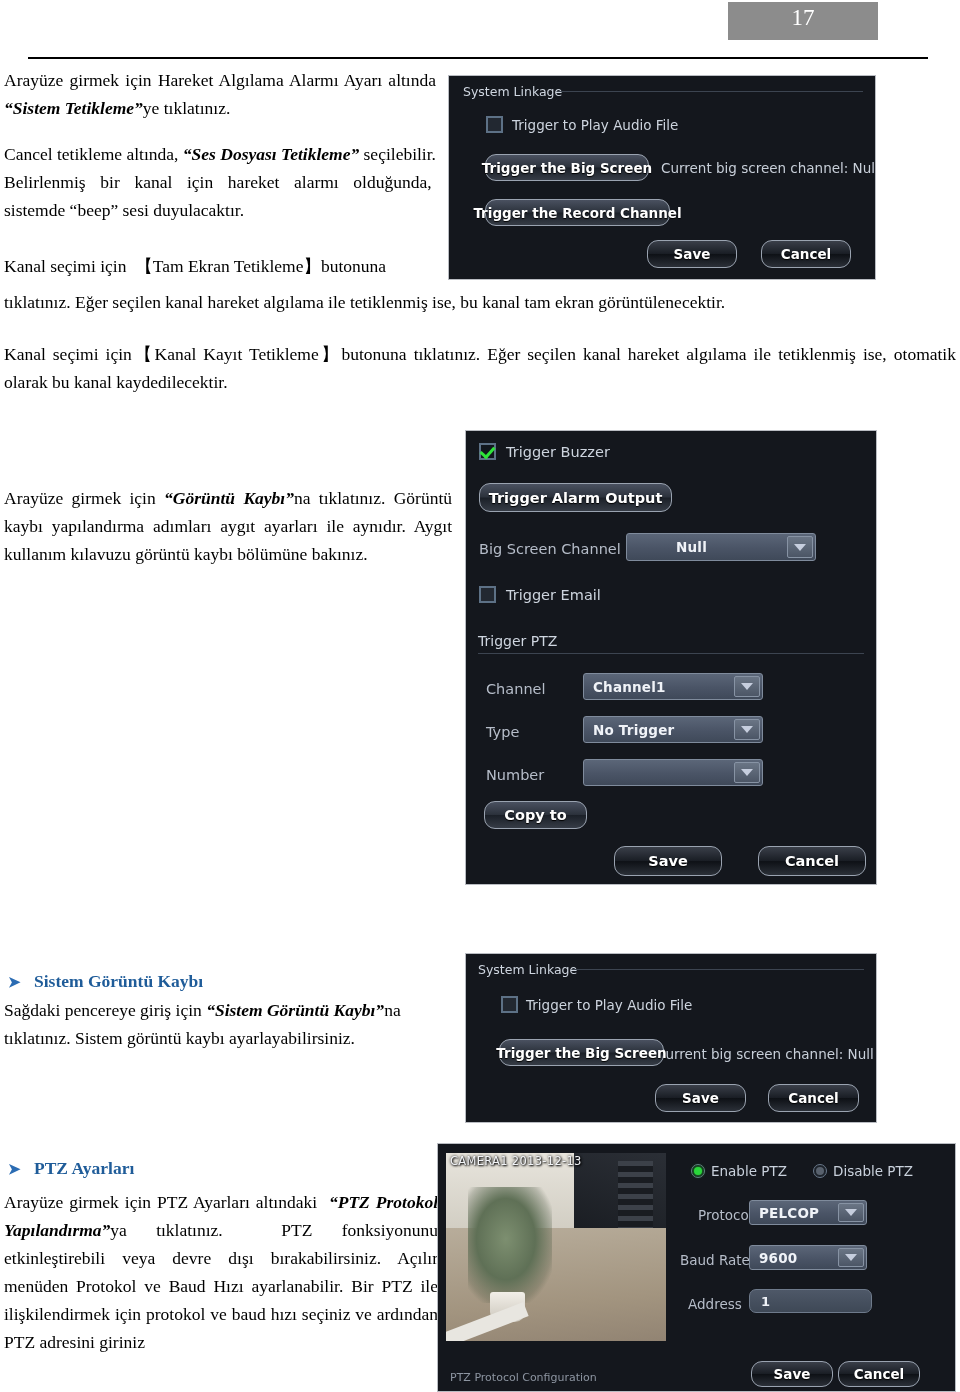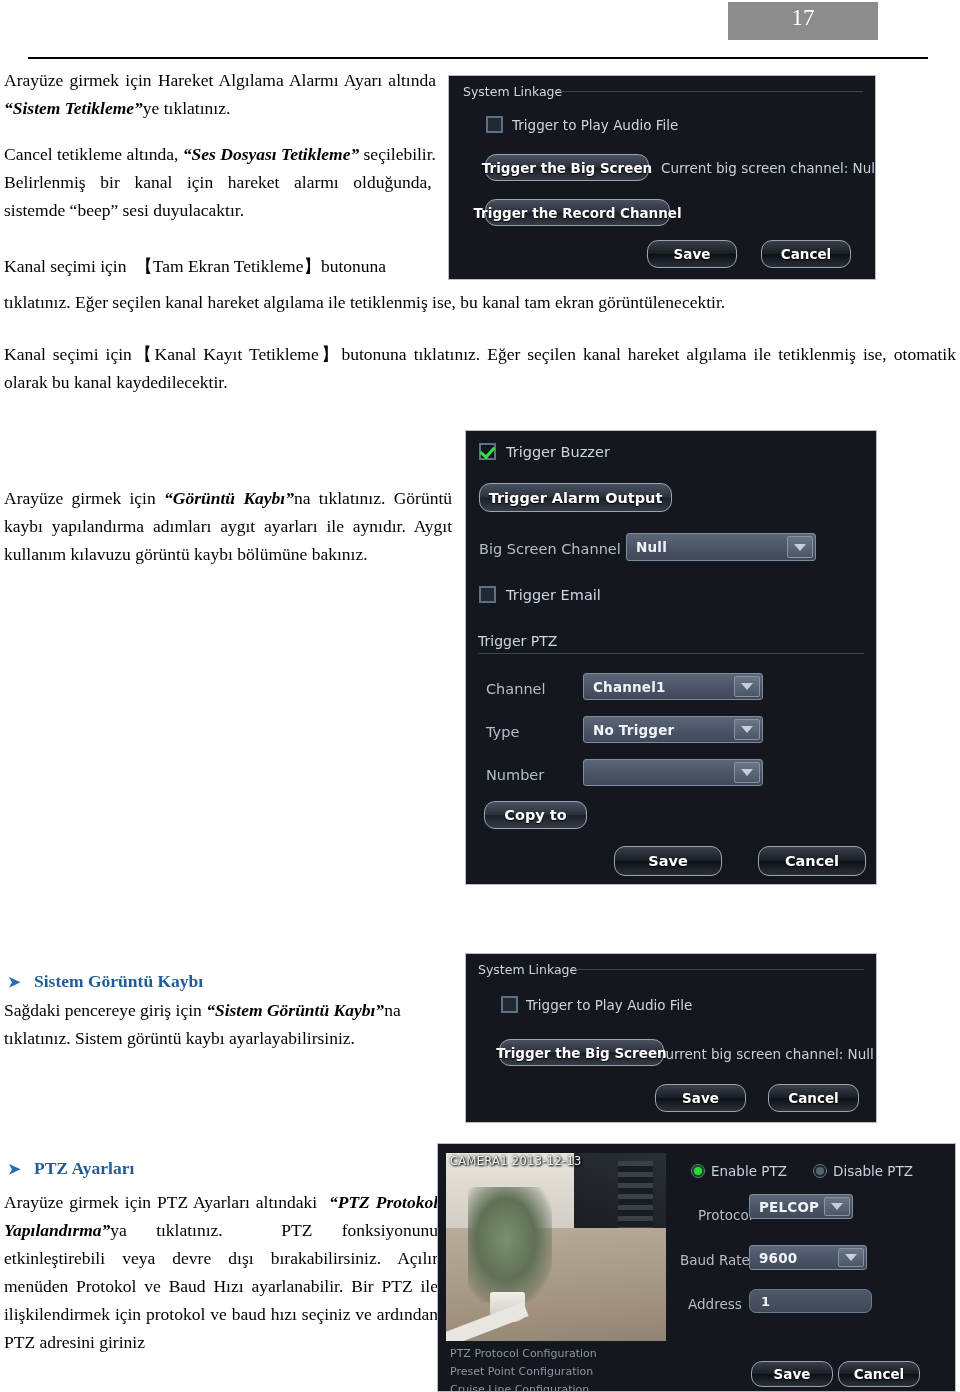--- a/index.html
+++ b/index.html
@@ -179,20 +179,21 @@
   }
   .cam-label{
     position:absolute;left:4px;top:1px;
     font-family:"DejaVu Sans", sans-serif;font-size:11.5px;
     color:#f2f4f7;text-shadow:0 0 3px #000, 1px 1px 2px #000;
     white-space:nowrap;letter-spacing:0.3px;
   }
   .navlink{
     position:absolute;font-size:11px;color:#8d95a1;white-space:nowrap;
     font-family:"DejaVu Sans", sans-serif;
+    margin-top:24px;
   }
 </style>
 </head>
 <body>
 
 <div class="page">
 
   <div class="hdr">
     <div class="pagenum-box">
       <div class="pagenum">17</div>
@@ -252,21 +253,21 @@
   </div>
 
   <div class="panel" style="left:465px;top:430px;width:412px;height:455px;">
 
     <div class="chk on" style="left:13px;top:12px;"></div>
     <div class="chk-lbl" style="left:40px;top:13px;font-size:14.5px;">Trigger Buzzer</div>
 
     <div class="btn3d" style="left:13px;top:52px;width:193px;height:29px;font-size:14.5px;">Trigger Alarm Output</div>
 
     <div class="lbl" style="left:13px;top:110px;font-size:14.5px;">Big Screen Channel</div>
-    <div class="ddl" style="left:160px;top:102px;width:190px;height:28px;">
+    <div class="ddl" style="left:160px;top:102px;width:190px;height:28px;padding-left:40px;">
       <span class="dv">Null</span>
       <span class="arw"></span>
     </div>
 
     <div class="chk" style="left:13px;top:155px;"></div>
     <div class="chk-lbl" style="left:40px;top:156px;font-size:14.5px;">Trigger Email</div>
 
     <div class="grp-title" style="left:12px;top:202px;font-size:14px;">Trigger PTZ</div>
     <div class="grp-line" style="left:12px;top:222px;width:386px;"></div>
 
@@ -320,21 +321,21 @@
       <div class="rail"></div>
     </div>
     <div class="cam-label" style="left:12px;top:10px;">CAMERA1 2013-12-13</div>
 
     <div class="radio on" style="left:253px;top:20px;"></div>
     <div class="radio-lbl" style="left:273px;top:19px;">Enable PTZ</div>
     <div class="radio off" style="left:375px;top:20px;"></div>
     <div class="radio-lbl" style="left:395px;top:19px;">Disable PTZ</div>
 
     <div class="lbl" style="left:260px;top:63px;">Protocol</div>
-    <div class="ddl" style="left:311px;top:50px;width:104px;height:25px;">
+    <div class="ddl" style="left:311px;top:56px;width:118px;height:25px;">
       <span class="dv">PELCOP</span>
       <span class="arw"></span>
     </div>
 
     <div class="lbl" style="left:242px;top:108px;">Baud Rate</div>
     <div class="ddl" style="left:311px;top:101px;width:118px;height:25px;">
       <span class="dv">9600</span>
       <span class="arw"></span>
     </div>
 

